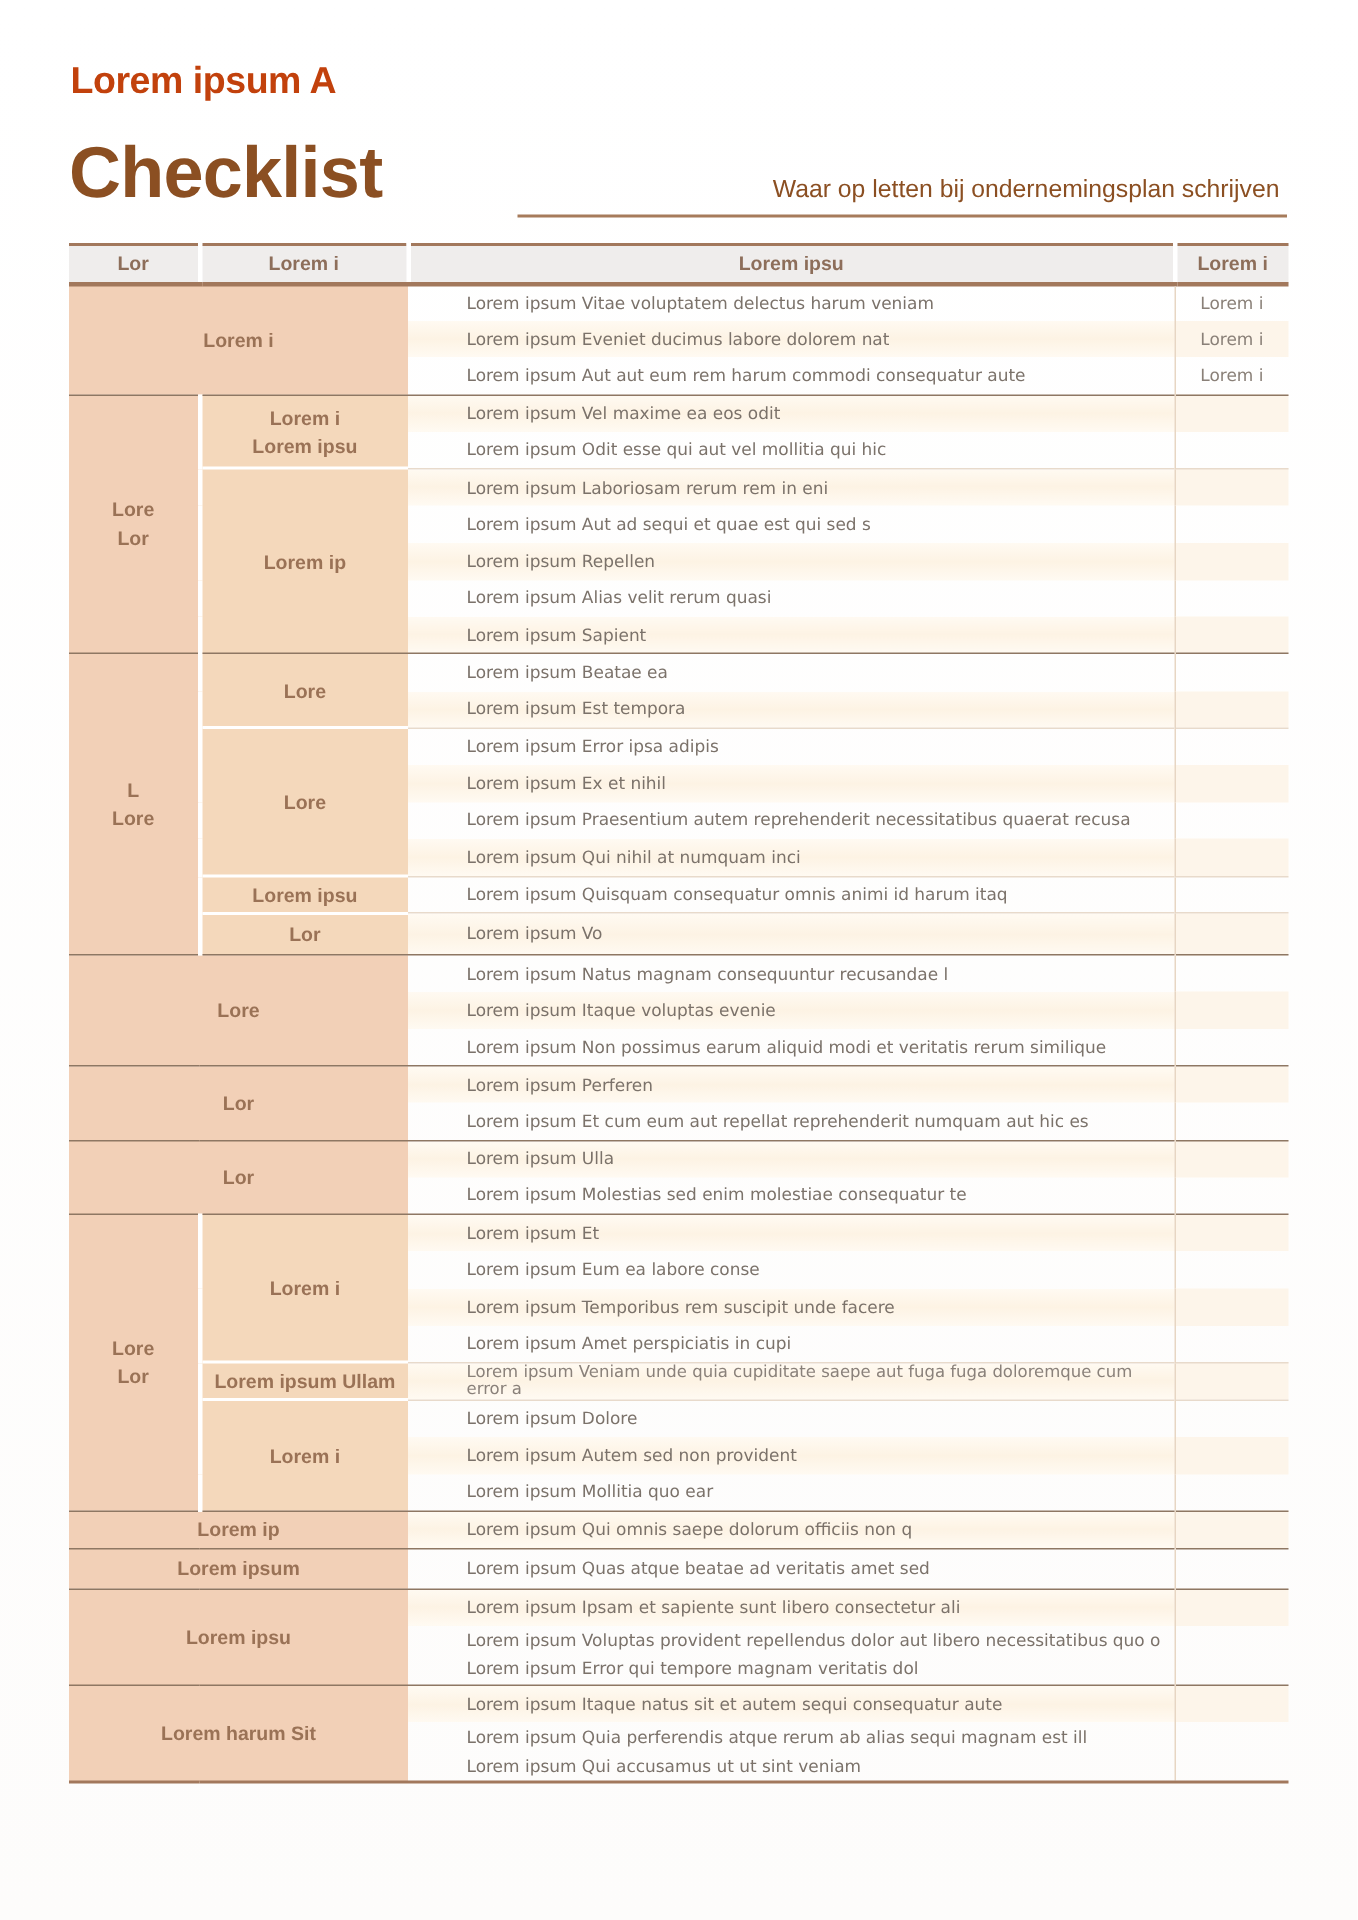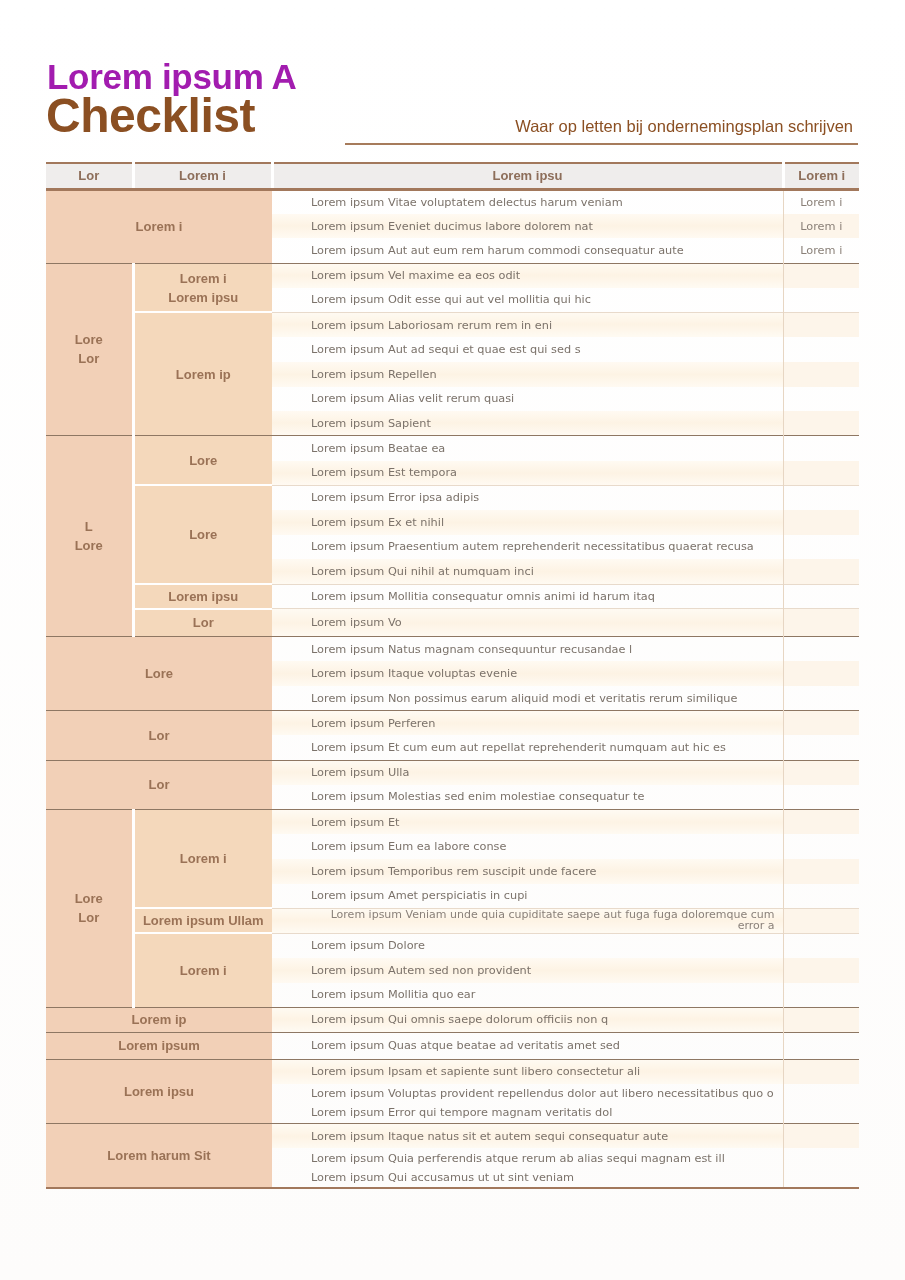--- a/index.html
+++ b/index.html
@@ -1,35 +1,35 @@
 <!DOCTYPE html>
 <html><head>
 <meta charset="utf-8">
 <style>
   * { box-sizing: border-box; margin: 0; padding: 0; }
   html, body { width: 905px; height: 1280px; background: #ffffff; }
   body { font-family: "Liberation Sans", "DejaVu Sans", sans-serif; position: relative; overflow: hidden; }
   .page-bg { position: absolute; inset: 0; background: linear-gradient(180deg, #ffffff 0%, #fdfcfb 100%); }
 
-  .title-a { position: absolute; left: 47px; top: 57px; font-size: 35px; font-weight: 700; color: #a21caf; letter-spacing: -0.3px; }
+  .title-a { position: absolute; left: 47px; top: 40px; font-size: 25px; font-weight: 700; color: #c2410c; letter-spacing: -0.3px; }
   .title-main { position: absolute; left: 46px; top: 88px; font-size: 48px; font-weight: 700; color: #8b4f22; letter-spacing: -0.5px; }
   .subtitle { position: absolute; right: 52px; top: 117px; font-size: 16.5px; font-weight: 400; color: #8b4f22; }
   .subtitle-rule { position: absolute; left: 345px; top: 143px; width: 513px; height: 2px; background: #a67b5b; }
 
   table.cl { position: absolute; left: 46px; top: 162px; width: 813px; border-collapse: collapse; table-layout: fixed; }
   table.cl th { background: #efedec; color: #8d6e5a; font-size: 13px; font-weight: 700; height: 26px; border-top: 2px solid #a2785c; border-bottom: 3px solid #a2785c; }
   table.cl th + th { border-left: 3px solid #ffffff; }
   td { font-size: 12px; color: #7a7068; vertical-align: middle; }
   td.g1 { background: #f2d0b7; color: #9a7256; font-weight: 700; font-size: 13px; text-align: center; line-height: 19px; }
   td.g2 { background: #f4d8bb; color: #9a7256; font-weight: 700; font-size: 13px; text-align: center; line-height: 19px; border-left: 3px solid #fff; }
   td.sub-sep { border-top: 2px solid #ffffff; }
   td.item { padding-left: 39px; height: 24.7px; white-space: nowrap; overflow: hidden; font-family: "DejaVu Sans", sans-serif; font-size: 11.3px; color: #7b726a; }
   td.item.alt { background: linear-gradient(180deg, #fffaf2 0%, #fdf3e4 50%, #fffaf2 100%); }
   td.item.tall { height: 40px; line-height: 19px; }
-  td.item.clip { height: 25px; line-height: 11px; vertical-align: top; font-size: 11px; color: #8a817a; text-align: right; }
+  td.item.clip { height: 25px; line-height: 11px; vertical-align: top; font-size: 11px; color: #8a817a; }
   td.st { text-align: center; font-family: "DejaVu Sans", sans-serif; font-size: 11.3px; color: #8a8078; border-left: 1px solid #e7d6c3; }
   td.st.alt { background: #fdf5ea; }
   tr.sec td { border-top: 1.5px solid #8e7763; }
   tr.minor td.item, tr.minor td.st { border-top: 1px solid #e8dacb; }
   .last-rule td { border-bottom: 2.5px solid #a2785c; }
 </style>
 </head>
 <body>
 <div class="page-bg"></div>
 
@@ -126,21 +126,21 @@
     <tr>
       <td class="item">Lorem ipsum Praesentium autem reprehenderit necessitatibus quaerat recusa</td>
       <td class="st"></td>
     </tr>
     <tr>
       <td class="item alt">Lorem ipsum Qui nihil at numquam inci</td>
       <td class="st alt"></td>
     </tr>
     <tr class="minor">
       <td class="g2 sub-sep">Lorem ipsu</td>
-      <td class="item">Lorem ipsum Mollitia consequatur omnis animi id harum itaq</td>
+      <td class="item">Lorem ipsum Quisquam consequatur omnis animi id harum itaq</td>
       <td class="st"></td>
     </tr>
     <tr class="minor">
       <td class="g2 sub-sep" style="height:28px">Lor</td>
       <td class="item alt">Lorem ipsum Vo</td>
       <td class="st alt"></td>
     </tr>
 
     <tr class="sec">
       <td class="g1" colspan="2" rowspan="3">Lore</td>

